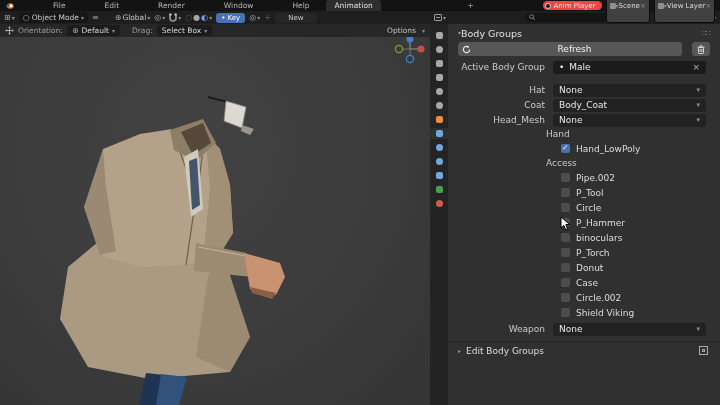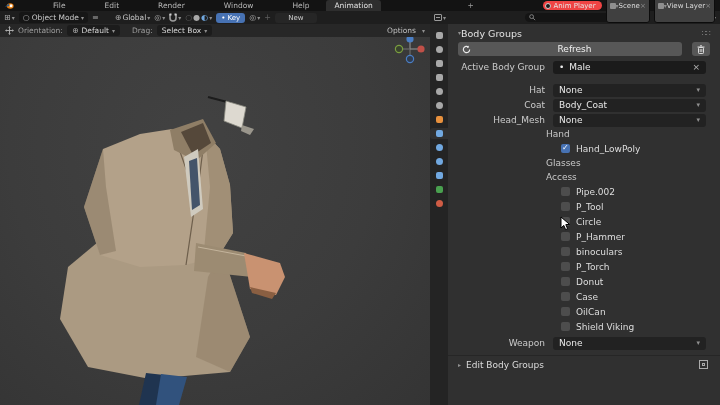--- a/index.html
+++ b/index.html
@@ -377,23 +377,20 @@
     </div>
 
     <div class="secthead">
         <span>Hand</span>
       </div>
     <div class="chkrow">
       <span class="chk on"></span>
       <span class="chklabel">Hand_LowPoly</span>
     </div>
 
-    <div class="secthead">
-        <span>Glasses</span>
-      </div>
 
     <div class="secthead">
         <span>Access</span>
       </div>
     <div class="chkrow">
       <span class="chk"></span>
       <span class="chklabel">Pipe.002</span>
     </div>
     <div class="chkrow">
       <span class="chk"></span>
@@ -418,21 +415,21 @@
     <div class="chkrow">
       <span class="chk"></span>
       <span class="chklabel">Donut</span>
     </div>
     <div class="chkrow">
       <span class="chk"></span>
       <span class="chklabel">Case</span>
     </div>
     <div class="chkrow">
       <span class="chk"></span>
-      <span class="chklabel">OilCan</span>
+      <span class="chklabel">Circle.002</span>
     </div>
     <div class="chkrow">
       <span class="chk"></span>
       <span class="chklabel">Shield Viking</span>
     </div>
 
     <div class="frow" style="margin-top:2px">
       <span class="flabel">Weapon</span>
       <div class="drop">
         <span>None</span>

